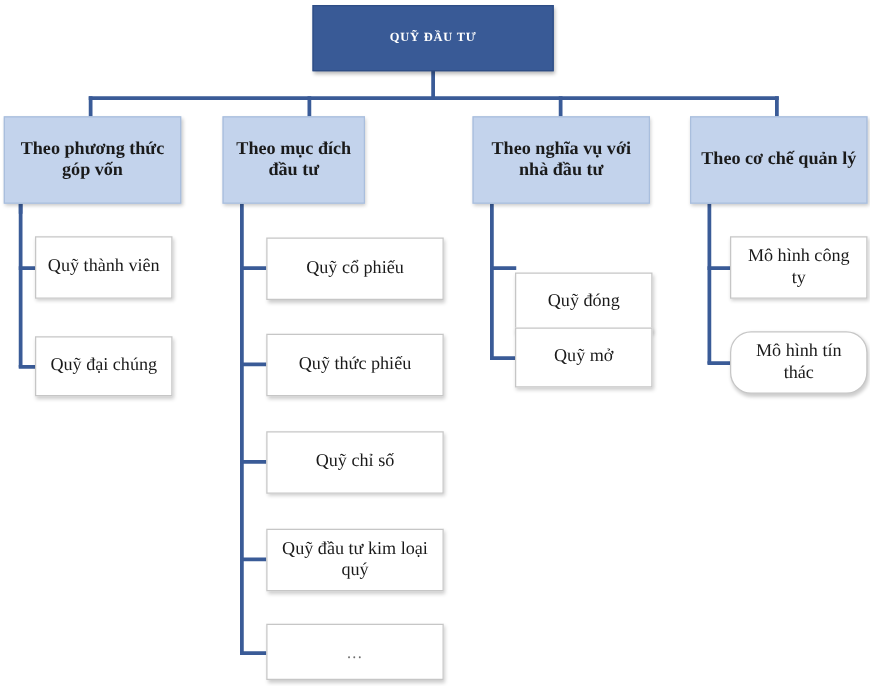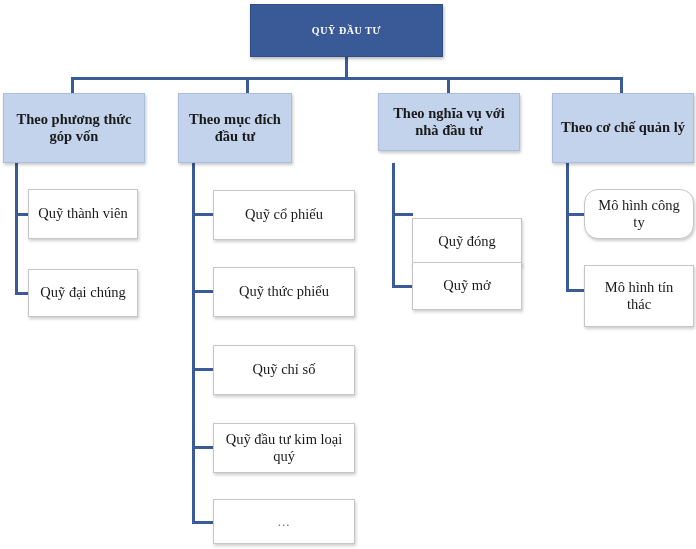--- a/index.html
+++ b/index.html
@@ -135,33 +135,33 @@
   <div class="node leaf" style="left:213px; top:345px; width:142px; height:50px;">
     <span class="label">Quỹ chỉ số</span>
   </div>
   <div class="node leaf" style="left:213px; top:423px; width:142px; height:50px;">
     <span class="label">Quỹ đầu tư kim loại quý</span>
   </div>
   <div class="node leaf ellipsis" style="left:213px; top:499px; width:142px; height:45px;">
     <span class="label">...</span>
   </div>
 
-  <div class="node branch" style="left:378px; top:93px; width:142px; height:58px;">
+  <div class="node branch" style="left:378px; top:93px; width:142px; height:70px;">
     <span class="label">Theo nghĩa vụ với nhà đầu tư</span>
   </div>
   <div class="node leaf" style="left:412px; top:190px; width:110px; height:48px;margin-top:28px;">
     <span class="label">Quỹ đóng</span>
   </div>
   <div class="node branch" style="left:552px; top:93px; width:142px; height:70px;">
     <span class="label">Theo cơ chế quản lý</span>
   </div>
 
   <div class="node leaf" style="left:412px; top:262px; width:110px; height:48px;">
     <span class="label">Quỹ mở</span>
   </div>
-  <div class="node leaf" style="left:584px; top:189px; width:110px; height:50px;border-radius:14px;">
+  <div class="node leaf" style="left:584px; top:189px; width:110px; height:50px;">
     <span class="label">Mô hình công ty</span>
   </div>
-  <div class="node leaf" style="left:584px; top:265px; width:110px; height:62px;">
+  <div class="node leaf" style="left:584px; top:265px; width:110px; height:50px;border-radius:17px;">
     <span class="label">Mô hình tín thác</span>
   </div>
 
 </div>
 
 </body></html>

